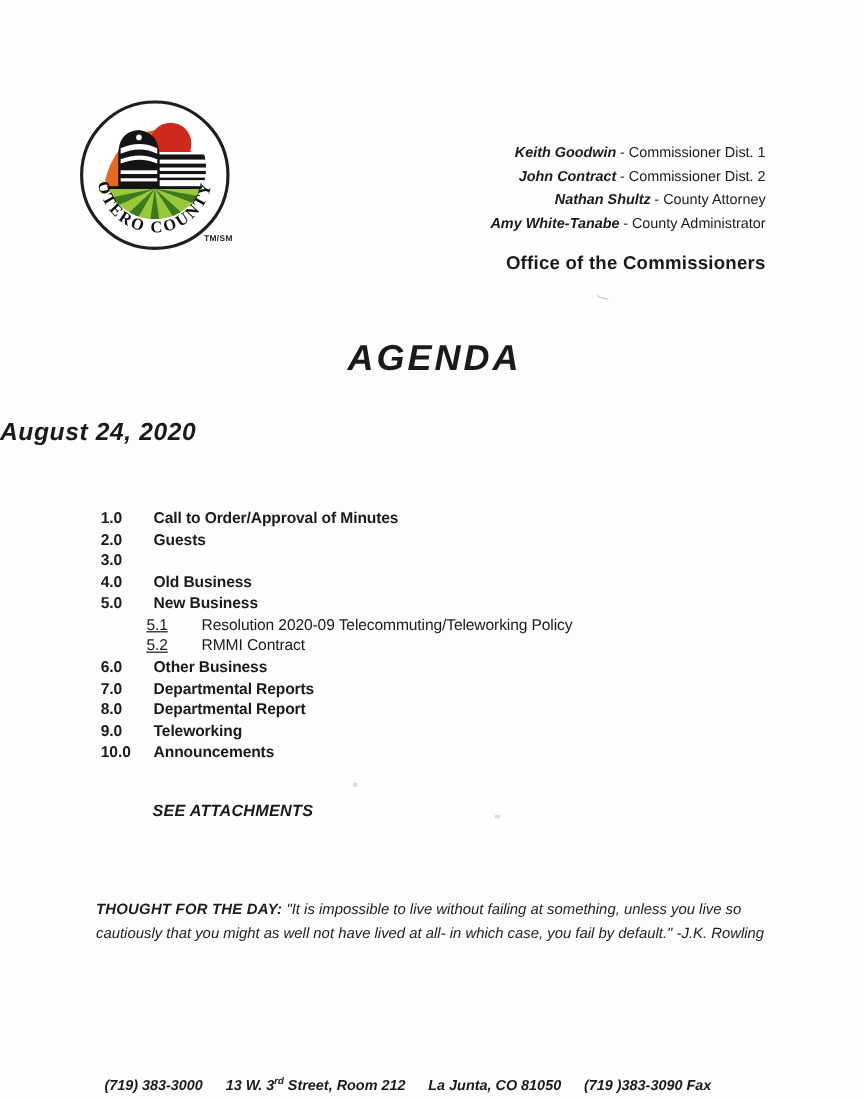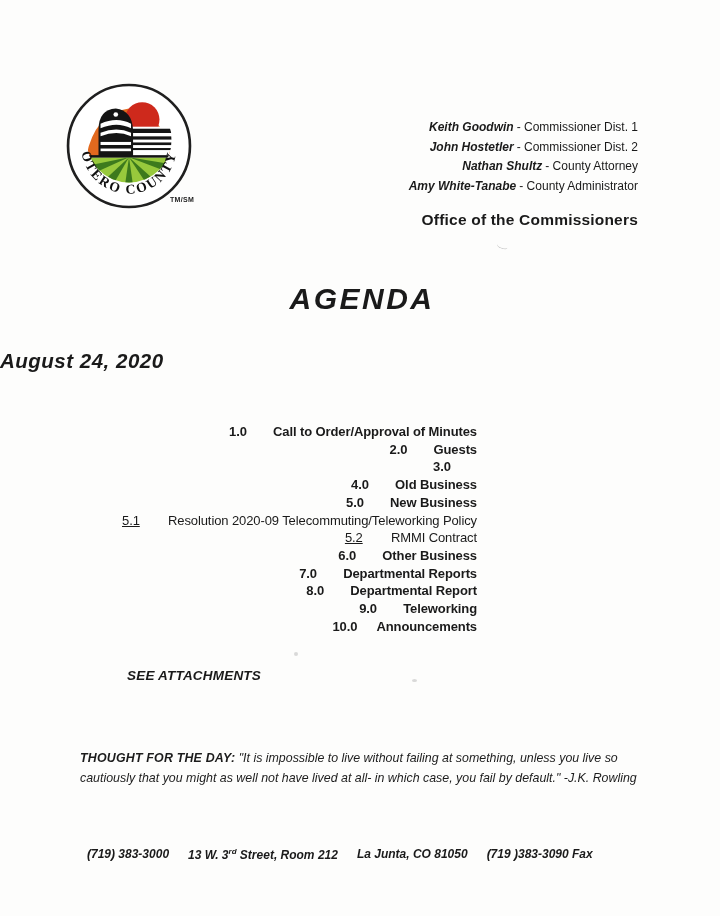--- a/index.html
+++ b/index.html
@@ -16,35 +16,35 @@
                 font-size:15.5px;font-weight:bold;letter-spacing:.2px;}
 
   .agenda-title{position:absolute;top:282px;left:0;width:724px;text-align:center;
                 font-size:30px;font-weight:bold;font-style:italic;letter-spacing:2.5px;}
   .meeting-date{position:absolute;top:349px;left:0;width:716px;text-align:left;
                 font-size:20.5px;font-weight:bold;font-style:italic;letter-spacing:.5px;}
 
   
   .agenda-list{position:absolute;left:84px;top:423px;font-size:13px;font-weight:bold;
                line-height:17.7px;letter-spacing:-.1px;}
-  .agenda-row{display:flex;white-space:nowrap;justify-content:flex-end;}
+  .agenda-row{display:flex;white-space:nowrap;}
   .agenda-row .num{width:44px;flex:none;}
   .agenda-row.sub{padding-left:38px;font-weight:normal;}
   .agenda-row.sub .num{width:46px;text-decoration:underline;}
 
   .attachments{position:absolute;left:127px;top:668px;
                font-size:13.5px;font-weight:bold;font-style:italic;letter-spacing:.2px;}
 
   .thought{position:absolute;left:80px;top:748px;width:600px;
            font-size:12.4px;font-style:italic;line-height:20.4px;color:#1c1c1c;}
   .thought .t-label{font-weight:bold;letter-spacing:.2px;}
   .thought .t-line{white-space:nowrap;}
 
-  .footer{position:absolute;left:87px;top:847px;display:flex;gap:19px;
-          font-size:12px;font-weight:bold;font-style:italic;white-space:nowrap;}
+  .footer{position:absolute;left:87px;top:896px;display:flex;gap:19px;
+          font-size:12px;font-weight:bold;font-style:italic;white-space:nowrap;align-items:center;}
   .footer sup{font-size:8px;}
 
   
   .logo{position:absolute;left:66px;top:83px;width:126px;height:126px;}
   .tmsm{position:absolute;left:170px;top:196px;font-size:7px;font-weight:bold;color:#222;
         letter-spacing:.3px;}
 
   
   .eho{position:absolute;left:547px;top:810px;width:68px;text-align:center;}
   .eho svg{display:block;margin:0 auto;}
@@ -102,21 +102,21 @@
       </g>
       <text font-family="Liberation Serif, serif" font-weight="bold" font-size="13.5" letter-spacing="2" fill="#101010">
         <textPath href="#otc-arc" startOffset="50%" text-anchor="middle">OTERO COUNTY</textPath>
       </text>
     </svg>
   </div>
   <div class="tmsm">TM/SM</div>
 
   <div class="officials">
     <div><span class="off-name">Keith Goodwin</span><span class="off-role">- Commissioner Dist. 1</span></div>
-    <div><span class="off-name">John Hostetler</span><span class="off-role">- Commissioner Dist. 2</span></div>
+    <div><span class="off-name">John Contract</span><span class="off-role">- Commissioner Dist. 2</span></div>
     <div><span class="off-name">Nathan Shultz</span><span class="off-role">- County Attorney</span></div>
     <div><span class="off-name">Amy White-Tanabe</span><span class="off-role">- County Administrator</span></div>
   </div>
 
   <div class="office-title">Office of the Commissioners</div>
   <div class="squiggle"></div>
 
   <div class="agenda-title">AGENDA</div>
   <div class="meeting-date">August 24, 2020</div>
 

